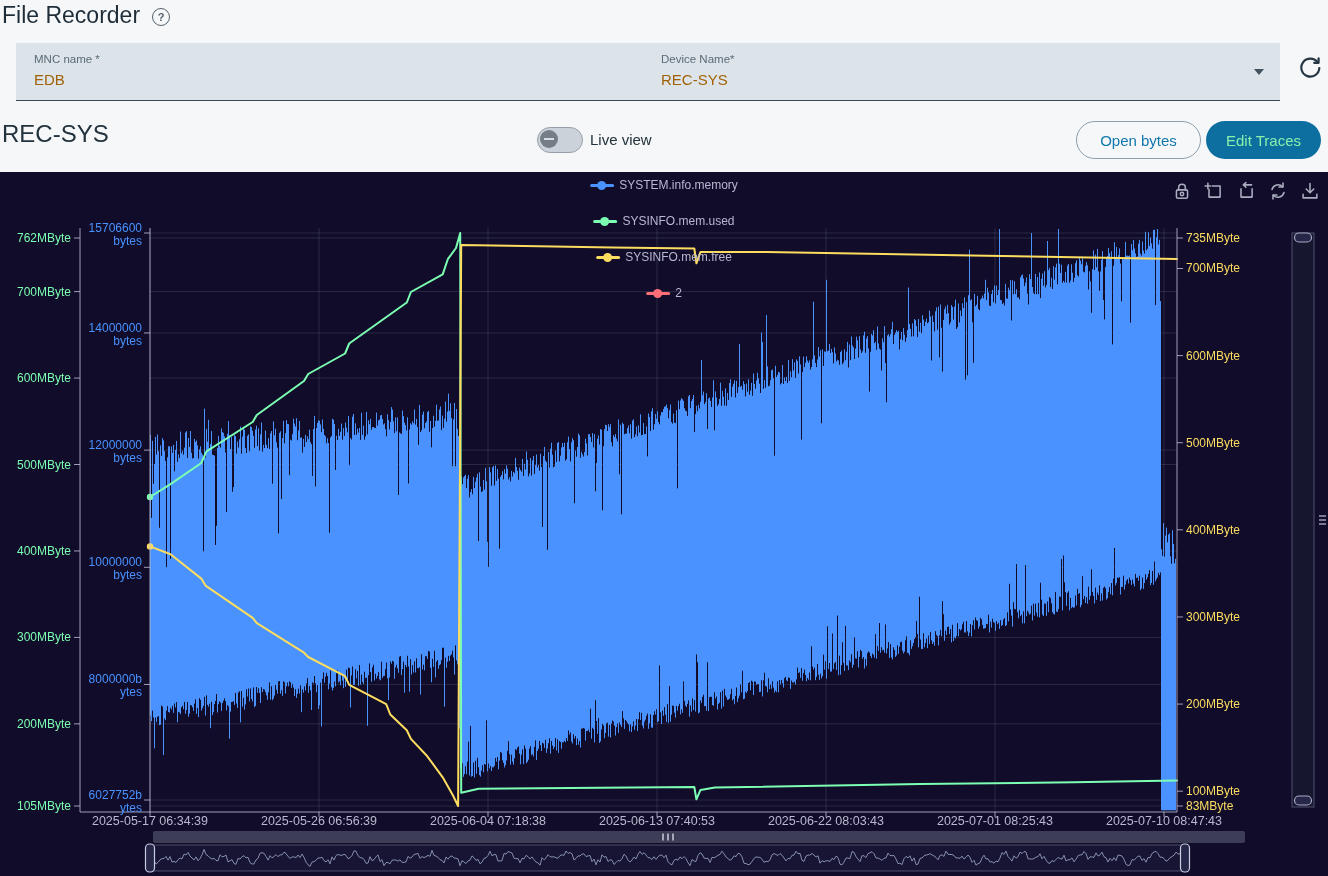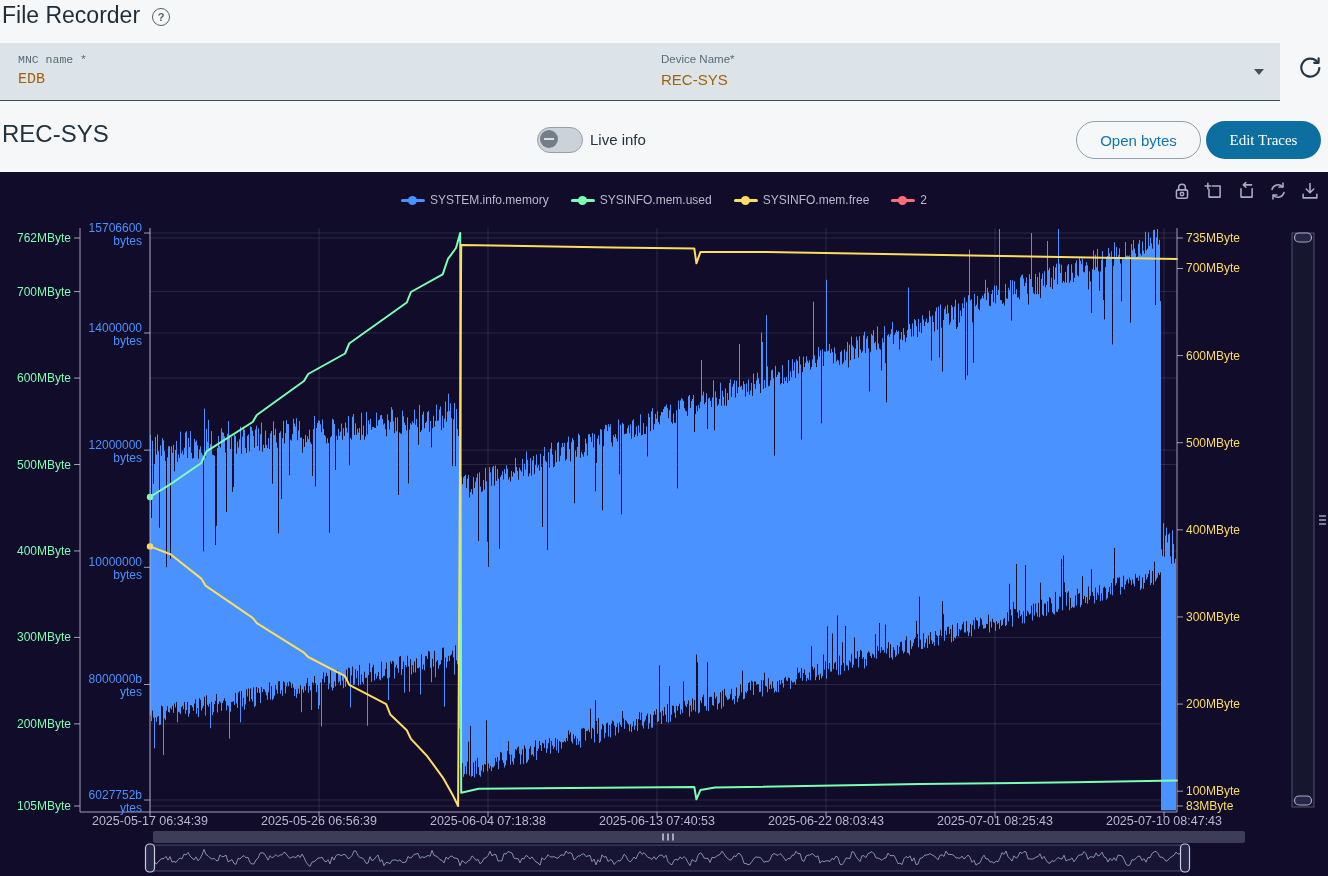--- a/index.html
+++ b/index.html
@@ -22,64 +22,64 @@
   
   .section-title{position:absolute;left:2px;top:120px;font-size:24px;color:#22333d;}
   .toggle{position:absolute;left:537px;top:127px;width:44px;height:24px;background:#ccd2d9;border:1px solid #97a0a9;
           border-radius:13px;cursor:pointer;}
   .toggle-knob{position:absolute;left:2px;top:2px;width:18px;height:18px;border-radius:50%;background:#757d87;}
   .toggle-knob::after{content:"";position:absolute;left:4px;top:8px;width:10px;height:2px;background:#d7dde3;}
   .live-label{position:absolute;left:590px;top:131px;font-size:15px;color:#22333d;}
   .btn{position:absolute;top:121px;height:38px;border-radius:19px;font-size:15px;display:flex;align-items:center;
        justify-content:center;cursor:pointer;box-sizing:border-box;}
   .btn-outline{left:1076px;width:125px;border:1px solid #8da0ac;color:#1177ad;background:transparent;}
-  .btn-filled{left:1206px;width:115px;background:#0d6f9f;color:#ffffff;font-family:Liberation Serif, serif;}
+  .btn-filled{left:1206px;width:115px;background:#0d6f9f;color:#86efac;}
 
   
   .chart-panel{position:absolute;left:0;top:172px;width:1328px;height:704px;background:#100c2a;}
-  .legend{position:absolute;left:50%;top:21px;transform:translateX(-50%);display:flex;gap:22px;align-items:center;}
+  .legend{position:absolute;left:50%;top:6px;transform:translateX(-50%);display:flex;gap:22px;align-items:center;flex-direction:column;}
   .lg-item{display:flex;align-items:center;gap:5px;cursor:pointer;}
   .lg-marker{position:relative;width:24px;height:3px;border-radius:2px;}
   .lg-dot{position:absolute;left:7px;top:-3px;width:9px;height:9px;border-radius:50%;}
   .lg-label{font-size:12px;color:#b9b8ce;white-space:nowrap;}
   .toolbox{position:absolute;right:8px;top:9px;display:flex;gap:12px;align-items:center;}
   .tb-btn{width:20px;height:20px;cursor:pointer;}
   .tb-btn svg{stroke:#a9acbe;fill:none;stroke-width:1.4;stroke-linecap:round;stroke-linejoin:round;}
   #chart-svg{position:absolute;left:0;top:0;}
 </style>
 </head>
 <body>
 
 <div class="page">
 
   <div class="app-title">File Recorder</div>
   <div class="help-icon">?</div>
 
-  <div class="field" style="left:0;width:738px;font-family:Liberation Mono, monospace;">
+  <div class="field" style="left:16px;width:738px;">
     <div class="field-label">MNC name *</div>
     <div class="field-value">EDB</div>
     <div class="dd-arrow"></div>
   </div>
   <div class="field" style="left:643px;width:637px;text-align:right;">
     <div class="field-label">Device Name*</div>
     <div class="field-value">REC-SYS</div>
     <div class="dd-arrow"></div>
   </div>
   <div class="refresh-btn">
     <svg width="26" height="26" viewBox="0 0 26 26">
       <path d="M20.5 7.2A9 9 0 1 0 22.3 13" stroke="#253642" stroke-width="2.2" fill="none" stroke-linecap="round"></path>
       <path d="M21.6 3.4v4.4h-4.4" stroke="#253642" stroke-width="2.2" fill="none" stroke-linecap="round" stroke-linejoin="round"></path>
     </svg>
   </div>
 
   <div class="section-title">REC-SYS</div>
   <div class="toggle">
     <div class="toggle-knob"></div>
   </div>
-  <div class="live-label">Live info</div>
+  <div class="live-label">Live view</div>
   <div class="btn btn-outline">Open bytes</div>
   <div class="btn btn-filled">Edit Traces</div>
 
   <div class="chart-panel">
     <svg id="chart-svg" width="1328" height="704" viewBox="0 0 1328 704">
         <g>
           <line x1="150" x2="1177" y1="66" y2="66" stroke="#b9b8ce" stroke-opacity="0.16"></line>
           <line x1="150" x2="1177" y1="119.60121765601218" y2="119.60121765601218" stroke="#b9b8ce" stroke-opacity="0.16"></line>
           <line x1="150" x2="1177" y1="206.05479452054794" y2="206.05479452054794" stroke="#b9b8ce" stroke-opacity="0.16"></line>
           <line x1="150" x2="1177" y1="292.5083713850837" y2="292.5083713850837" stroke="#b9b8ce" stroke-opacity="0.16"></line>

